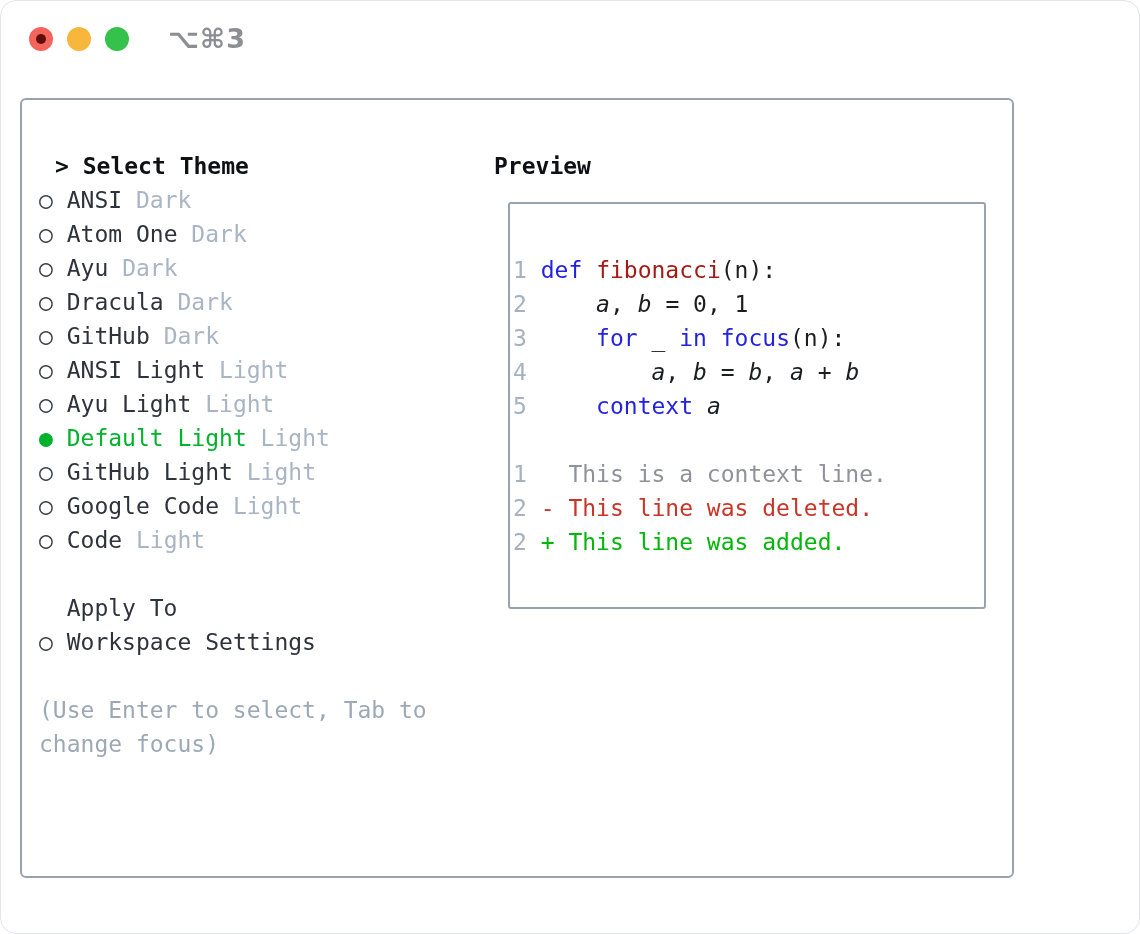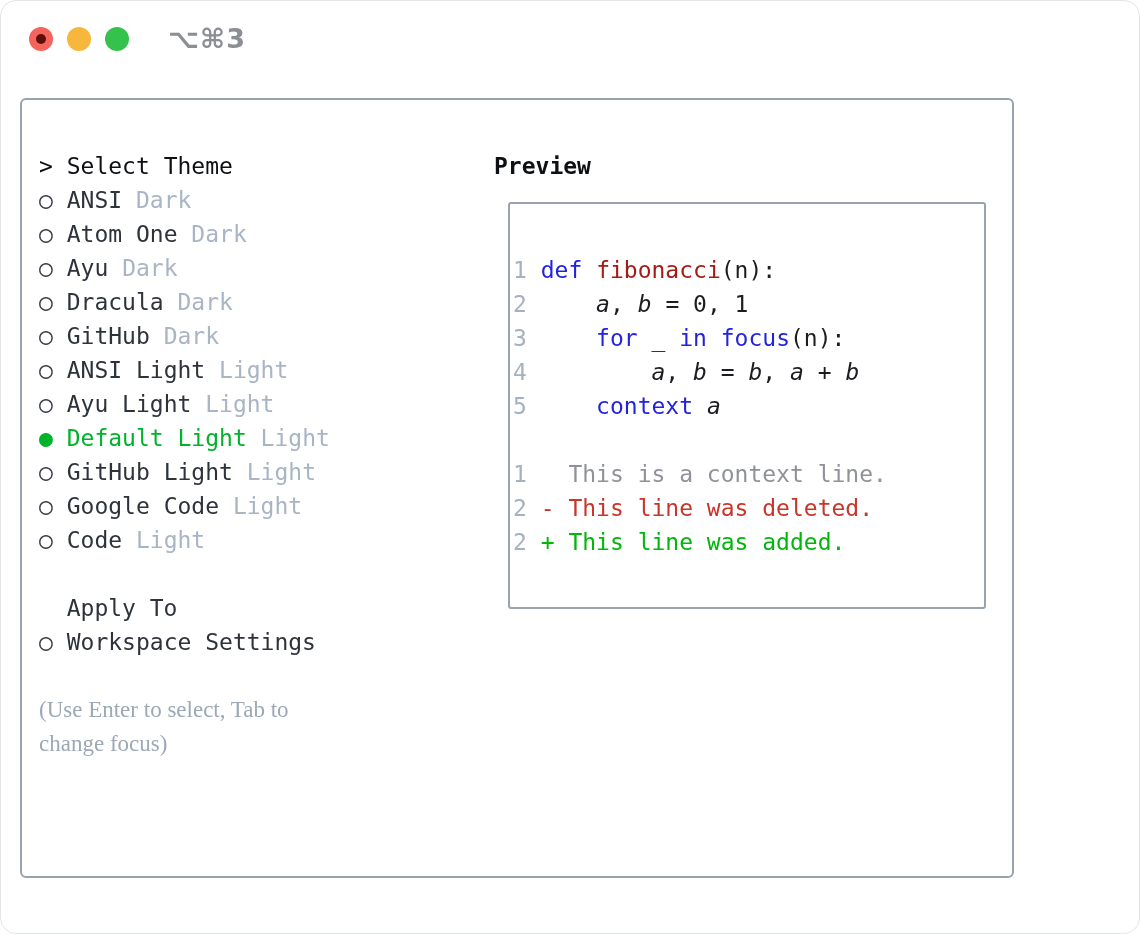--- a/index.html
+++ b/index.html
@@ -17,26 +17,26 @@
   .win-title{position:absolute;left:167px;top:22px;font-size:27px;font-weight:bold;letter-spacing:1px;
              color:var(--title-gray,#8b8e93);font-family:"DejaVu Sans","DejaVu Sans Mono",sans-serif;}
 
   
   .main-box{position:absolute;left:19px;top:97px;width:990px;height:776px;
             border:2px solid var(--frame,#99a3ae);border-radius:6px;background:#fff;}
 
   
   .left-col{position:absolute;left:17px;top:49px;}
   .row{height:34px;line-height:34px;font-size:23px;white-space:pre;color:var(--name-ink,#2e333b);}
-  .row.header{font-weight:normal;color:var(--head-ink,#0e1013);}
+  .row.header{font-weight:bold;color:var(--head-ink,#0e1013);margin-left:16px;}
   .marker{color:var(--circle,#3c414a);}
   .row.selected .marker,.row.selected .name{color:var(--sel,#00b22c);}
   .variant{color:var(--muted,#a9b4c4);}
   .indent{display:inline-block;width:2ch;}
-  .hint{color:var(--hint,#9da8b6);font-family:Liberation Serif, serif;}
+  .hint{color:var(--hint,#9da8b6);}
 
   
   .preview-header{position:absolute;left:472px;top:49px;height:34px;line-height:34px;font-size:23px;
                   font-weight:bold;color:var(--head-ink,#0e1013);}
   .preview-box{position:absolute;left:486px;top:102px;width:474px;height:403px;
                border:2px solid var(--frame,#99a3ae);border-radius:3px;background:#fff;}
   .pcode{position:absolute;left:3px;top:49px;}
   .pline{height:34px;line-height:34px;font-size:23px;white-space:pre;}
   .lnum{color:var(--lnum,#a6b1bf);}
   .c-plain{color:var(--code-ink,#1b1d21);}

